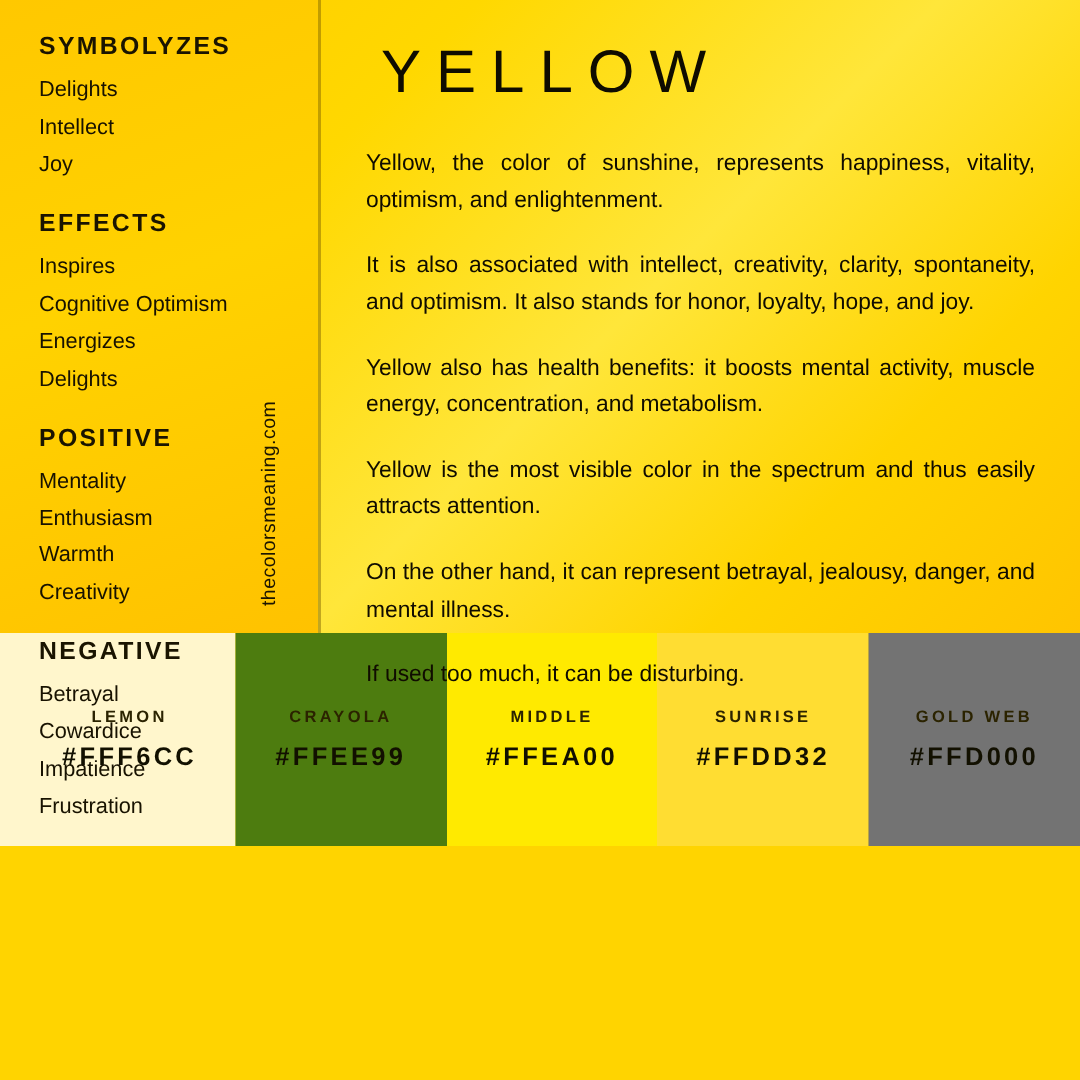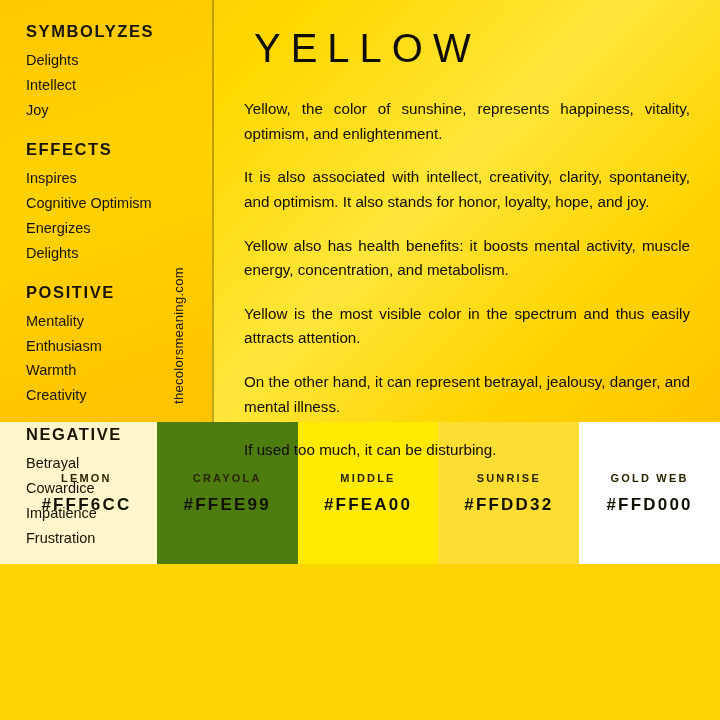--- a/index.html
+++ b/index.html
@@ -175,19 +175,19 @@
       <div class="sw-hex">#FFEE99</div>
     </div>
     <div class="sw" style="background: rgb(255, 234, 0);">
       <div class="sw-name">MIDDLE</div>
       <div class="sw-hex">#FFEA00</div>
     </div>
     <div class="sw" style="background: rgb(255, 221, 50);">
       <div class="sw-name">SUNRISE</div>
       <div class="sw-hex">#FFDD32</div>
     </div>
-    <div class="sw" style="background: #ffffff;">
+    <div class="sw" style="background: #737373;">
       <div class="sw-name">GOLD WEB</div>
       <div class="sw-hex">#FFD000</div>
     </div>
   </div>
 
 </div>
 
 </body></html>

